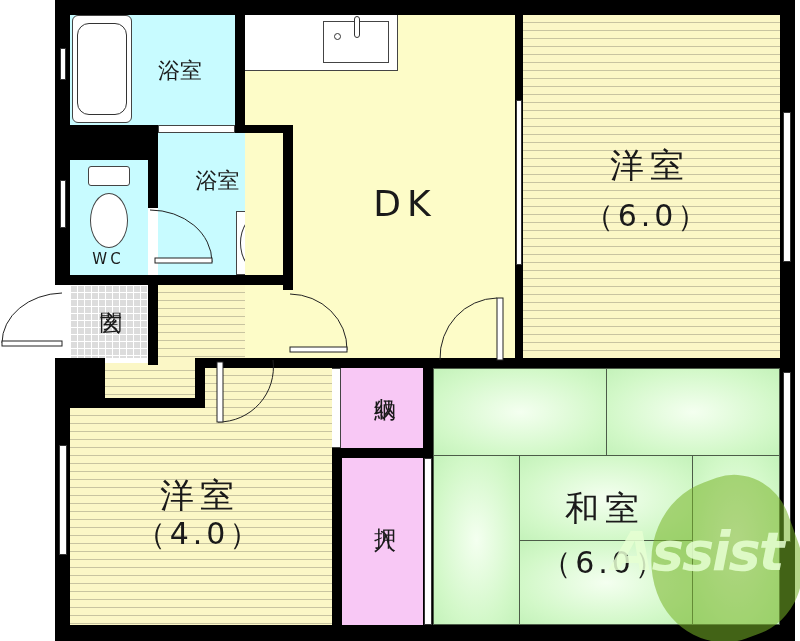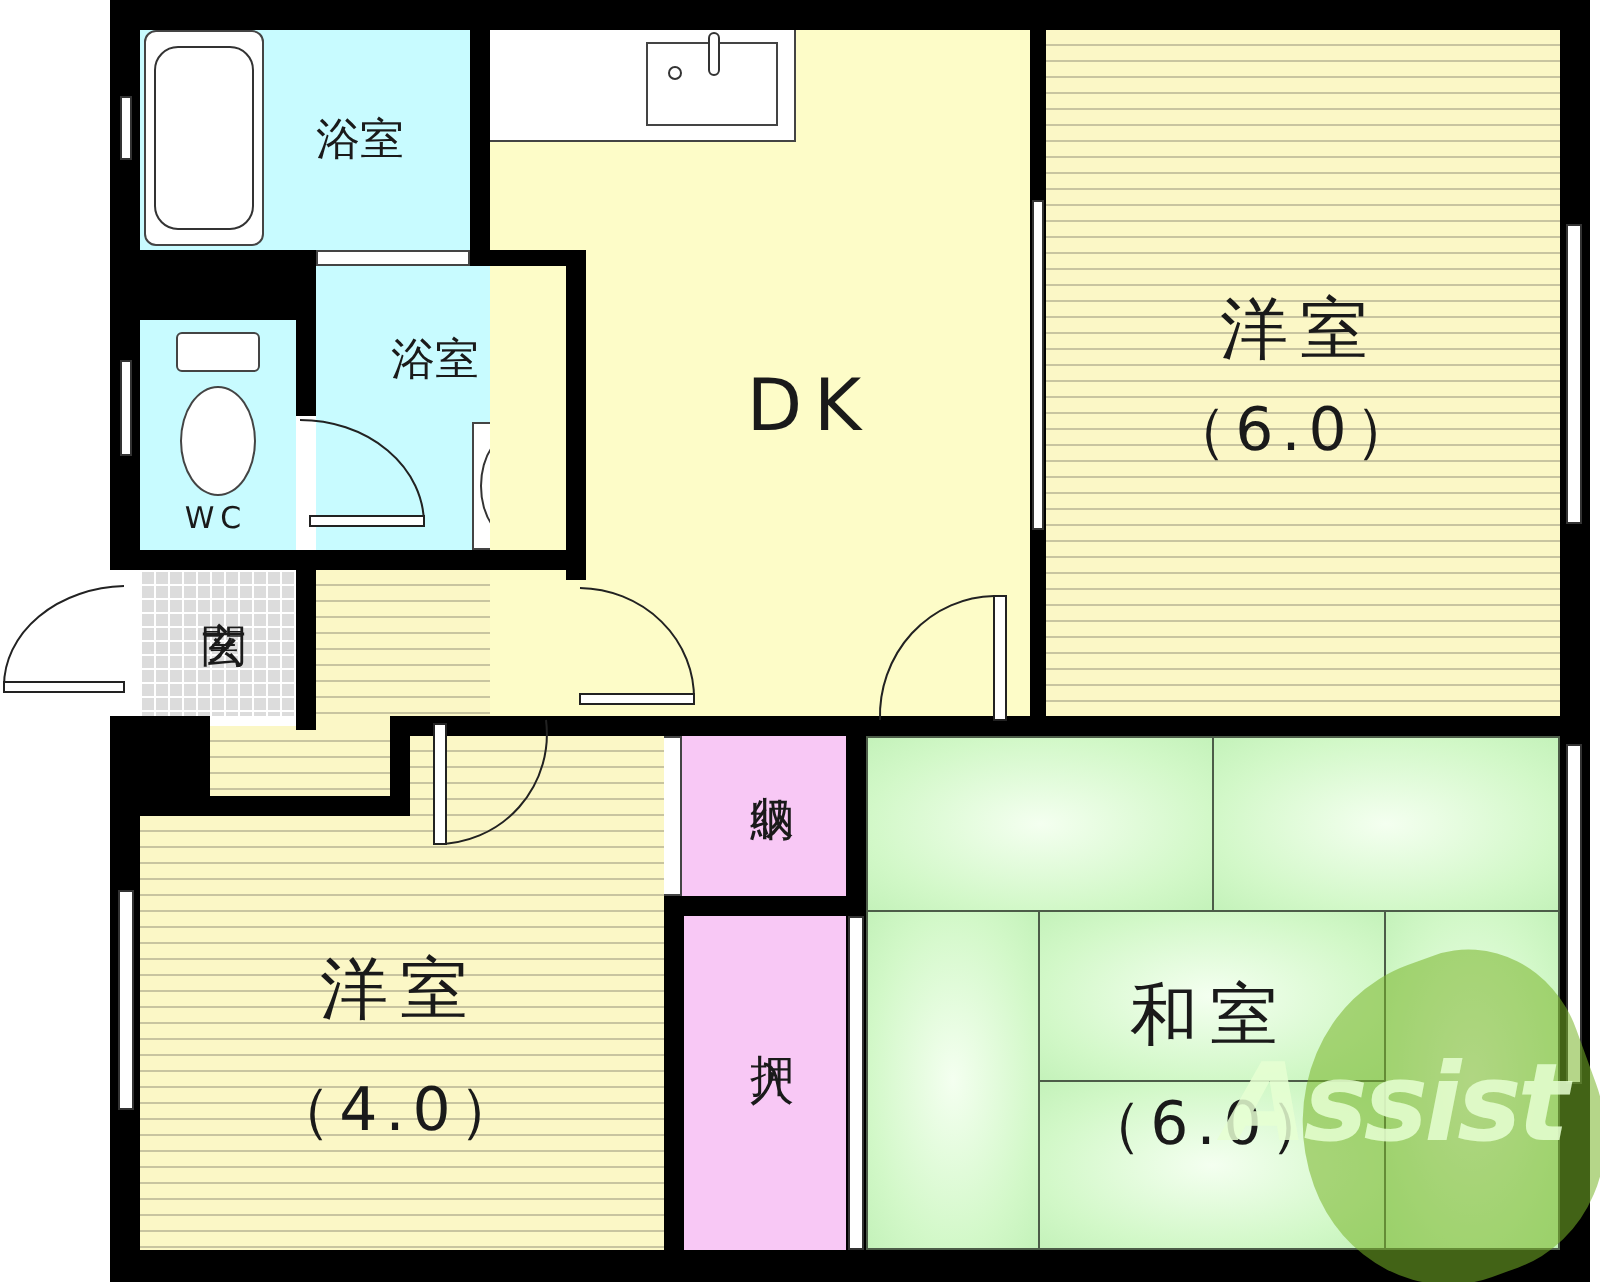--- a/index.html
+++ b/index.html
@@ -55,21 +55,21 @@
 <div class="abs storage" style="left:340px;top:368px;width:83px;height:80px;"></div>
 <div class="abs white" style="left:331px;top:368px;width:10px;height:80px;"></div>
 <div class="abs vlabel" style="left:370px;top:380px;font-size:22px;">収納</div>
 
 <div class="abs storage" style="left:342px;top:458px;width:81px;height:167px;"></div>
 <div class="abs vlabel" style="left:370px;top:510px;font-size:22px;">押入</div>
 
 <div class="abs flooring" style="left:70px;top:408px;width:262px;height:217px;"></div>
 <div class="abs flooring" style="left:205px;top:368px;width:127px;height:45px;"></div>
 <div class="abs label" style="left:130px;top:475px;width:140px;font-size:34px;letter-spacing:6px;">洋室</div>
-<div class="abs label" style="left:112px;top:538px;width:175px;font-size:30px;letter-spacing:4px;">（4.0）</div>
+<div class="abs label" style="left:112px;top:516px;width:175px;font-size:30px;letter-spacing:4px;">（4.0）</div>
 
 <div class="abs" style="left:433px;top:368px;width:347px;height:257px;background:#d2f8c8;"></div>
 <div class="abs tatami" style="left:433px;top:368px;width:174px;height:88px;"></div>
 <div class="abs tatami" style="left:606px;top:368px;width:174px;height:88px;"></div>
 <div class="abs tatami" style="left:433px;top:455px;width:87px;height:170px;"></div>
 <div class="abs tatami" style="left:519px;top:455px;width:174px;height:86px;"></div>
 <div class="abs tatami" style="left:519px;top:540px;width:174px;height:85px;"></div>
 <div class="abs tatami" style="left:692px;top:455px;width:88px;height:170px;"></div>
 <div class="abs label" style="left:540px;top:488px;width:130px;font-size:34px;letter-spacing:6px;">和室</div>
 <div class="abs label" style="left:520px;top:545px;width:170px;font-size:30px;letter-spacing:4px;">（6.0）</div>

